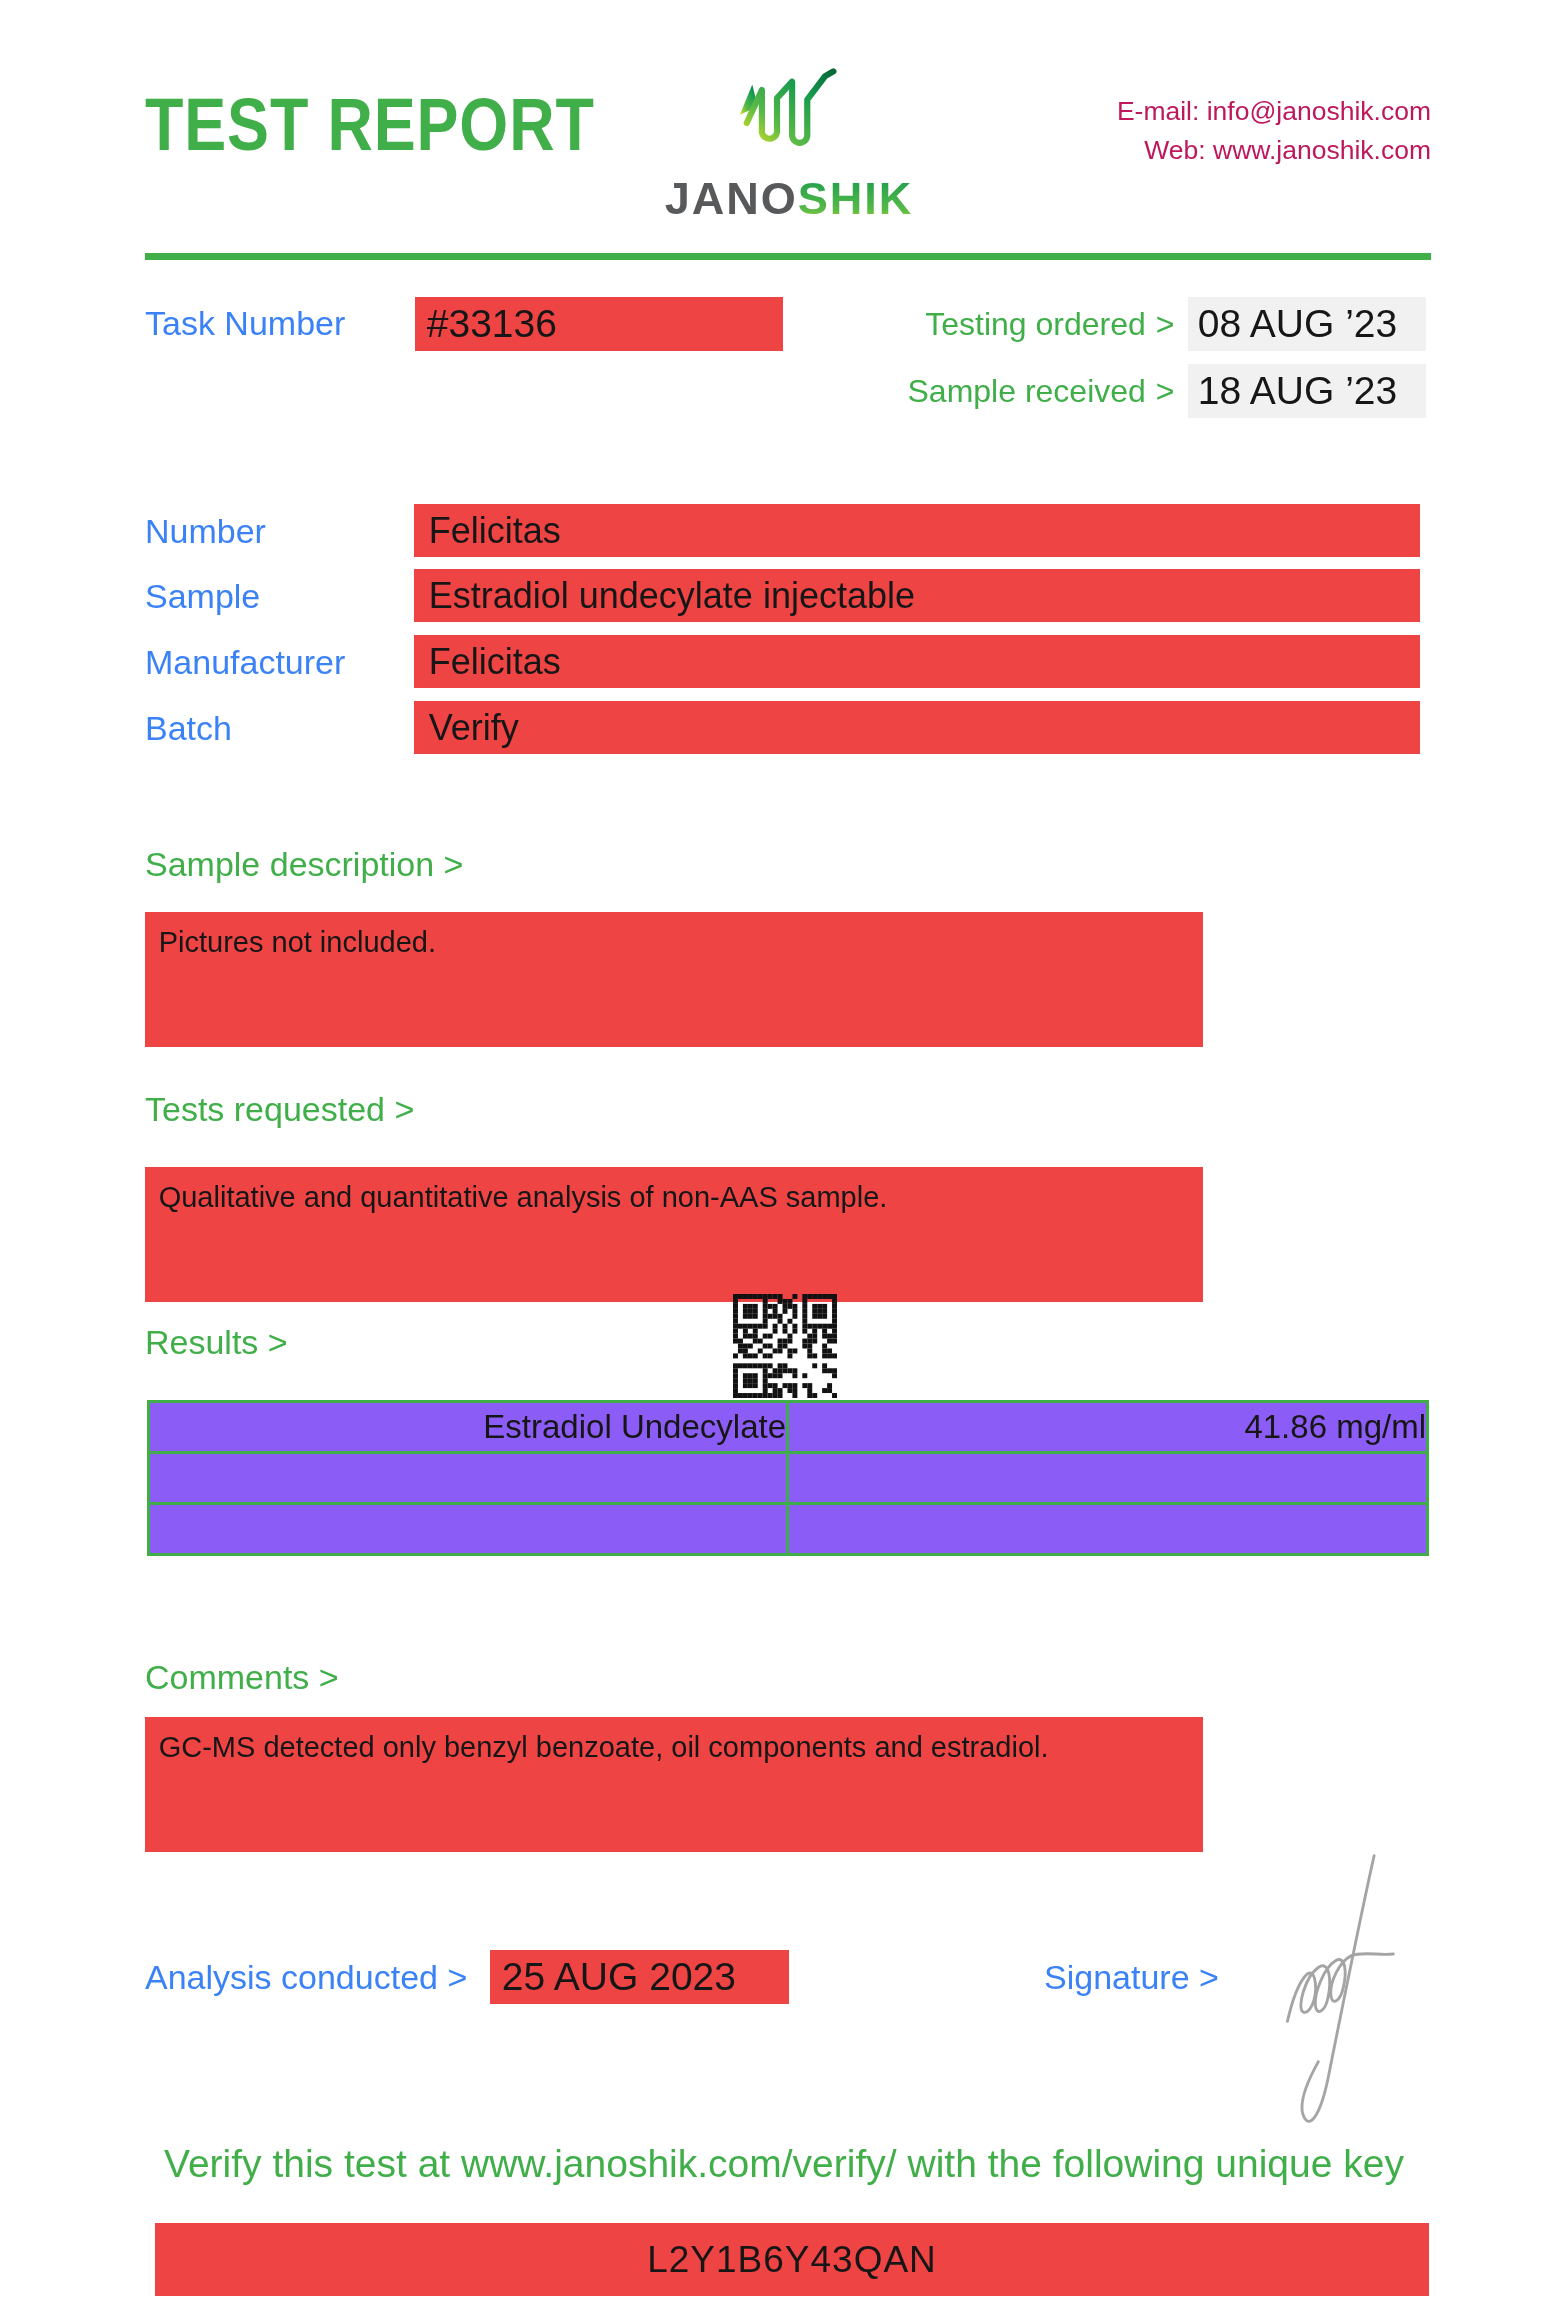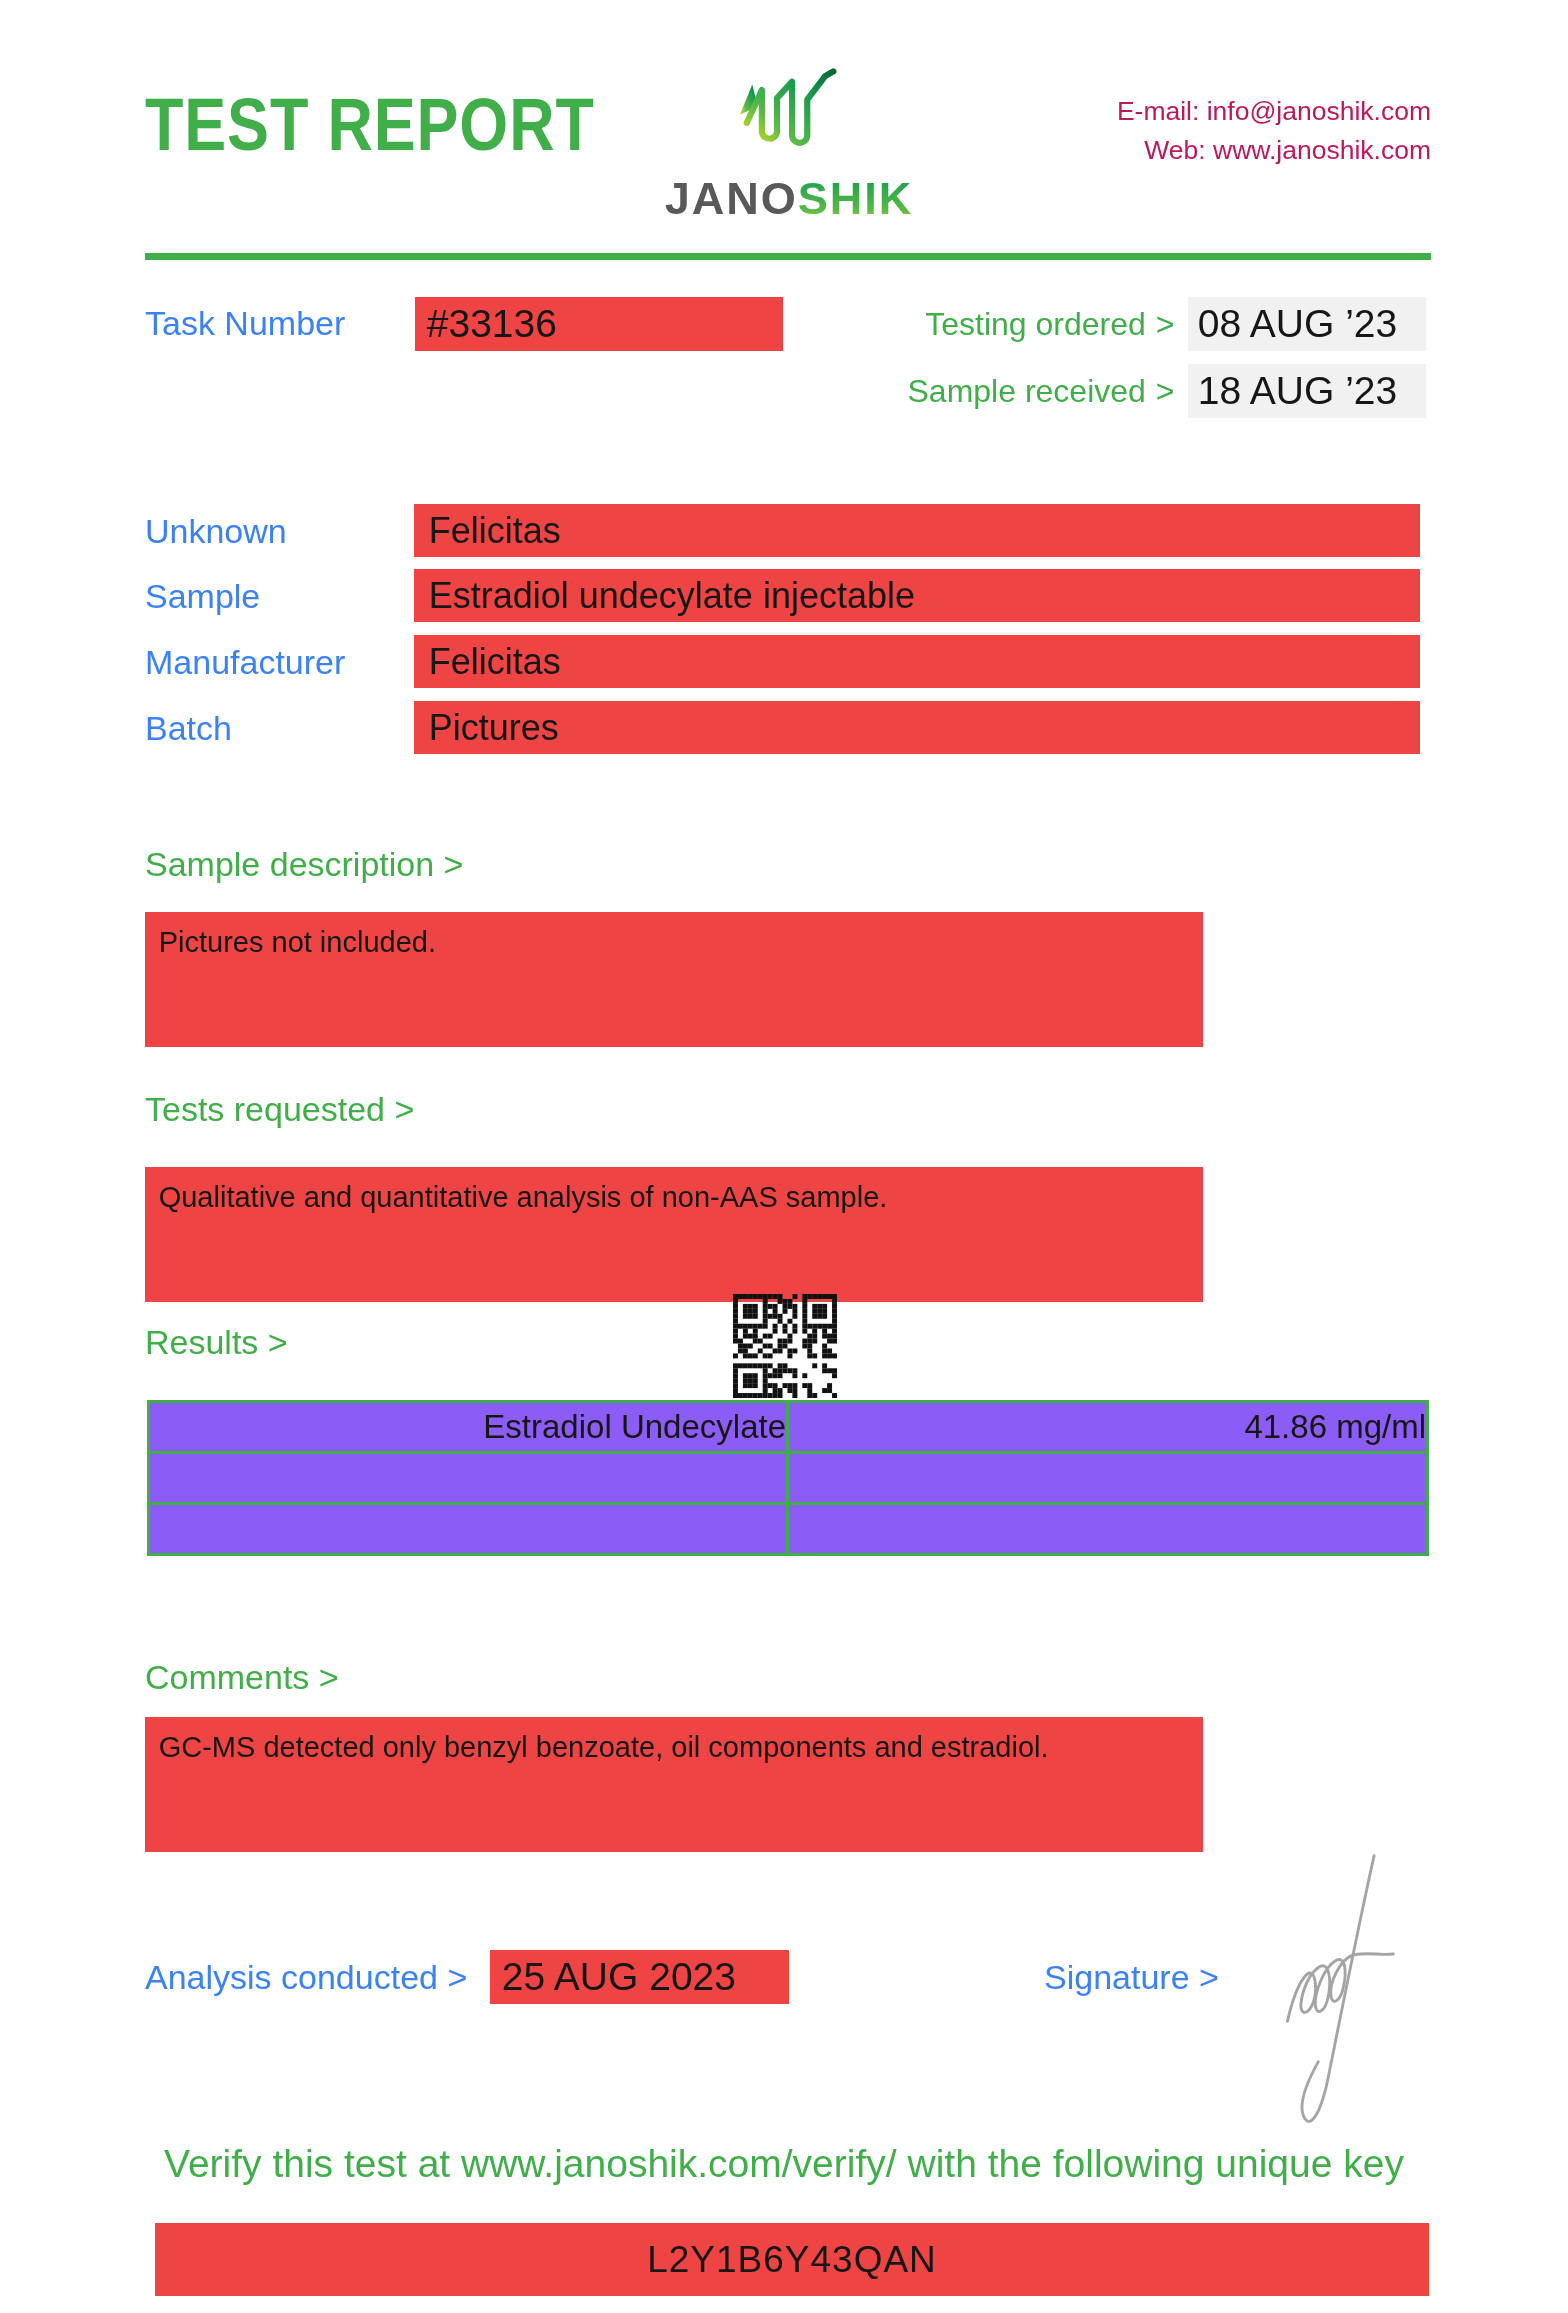--- a/index.html
+++ b/index.html
@@ -118,35 +118,35 @@
     <span class="dlabel">Testing ordered</span>
     <span class="darrow">&gt;</span>
     <span class="dbox">08 AUG ’23</span>
   </div>
   <div class="abs daterow dr2">
     <span class="dlabel">Sample received</span>
     <span class="darrow">&gt;</span>
     <span class="dbox">18 AUG ’23</span>
   </div>
 
-  <div class="abs label info-label-0">Unknown</div>
+  <div class="abs label info-label-0">Number</div>
   <div class="abs graybox info-box ib0">
     <div class="valuetext">Felicitas</div>
   </div>
   <div class="abs label info-label-1">Sample</div>
   <div class="abs graybox info-box ib1">
     <div class="valuetext">Estradiol undecylate injectable</div>
   </div>
   <div class="abs label info-label-2">Manufacturer</div>
   <div class="abs graybox info-box ib2">
     <div class="valuetext">Felicitas</div>
   </div>
   <div class="abs label info-label-3">Batch</div>
   <div class="abs graybox info-box ib3">
-    <div class="valuetext">Pictures</div>
+    <div class="valuetext">Verify</div>
   </div>
 
   <div class="abs sec-heading h-sampledesc">Sample description &gt;</div>
   <div class="abs graybox bodybox bb-sampledesc">
     <div class="bodytext">Pictures not included.</div>
   </div>
 
   <div class="abs sec-heading h-tests">Tests requested &gt;</div>
   <div class="abs graybox bodybox bb-tests">
     <div class="bodytext">Qualitative and quantitative analysis of non-AAS sample.</div>

